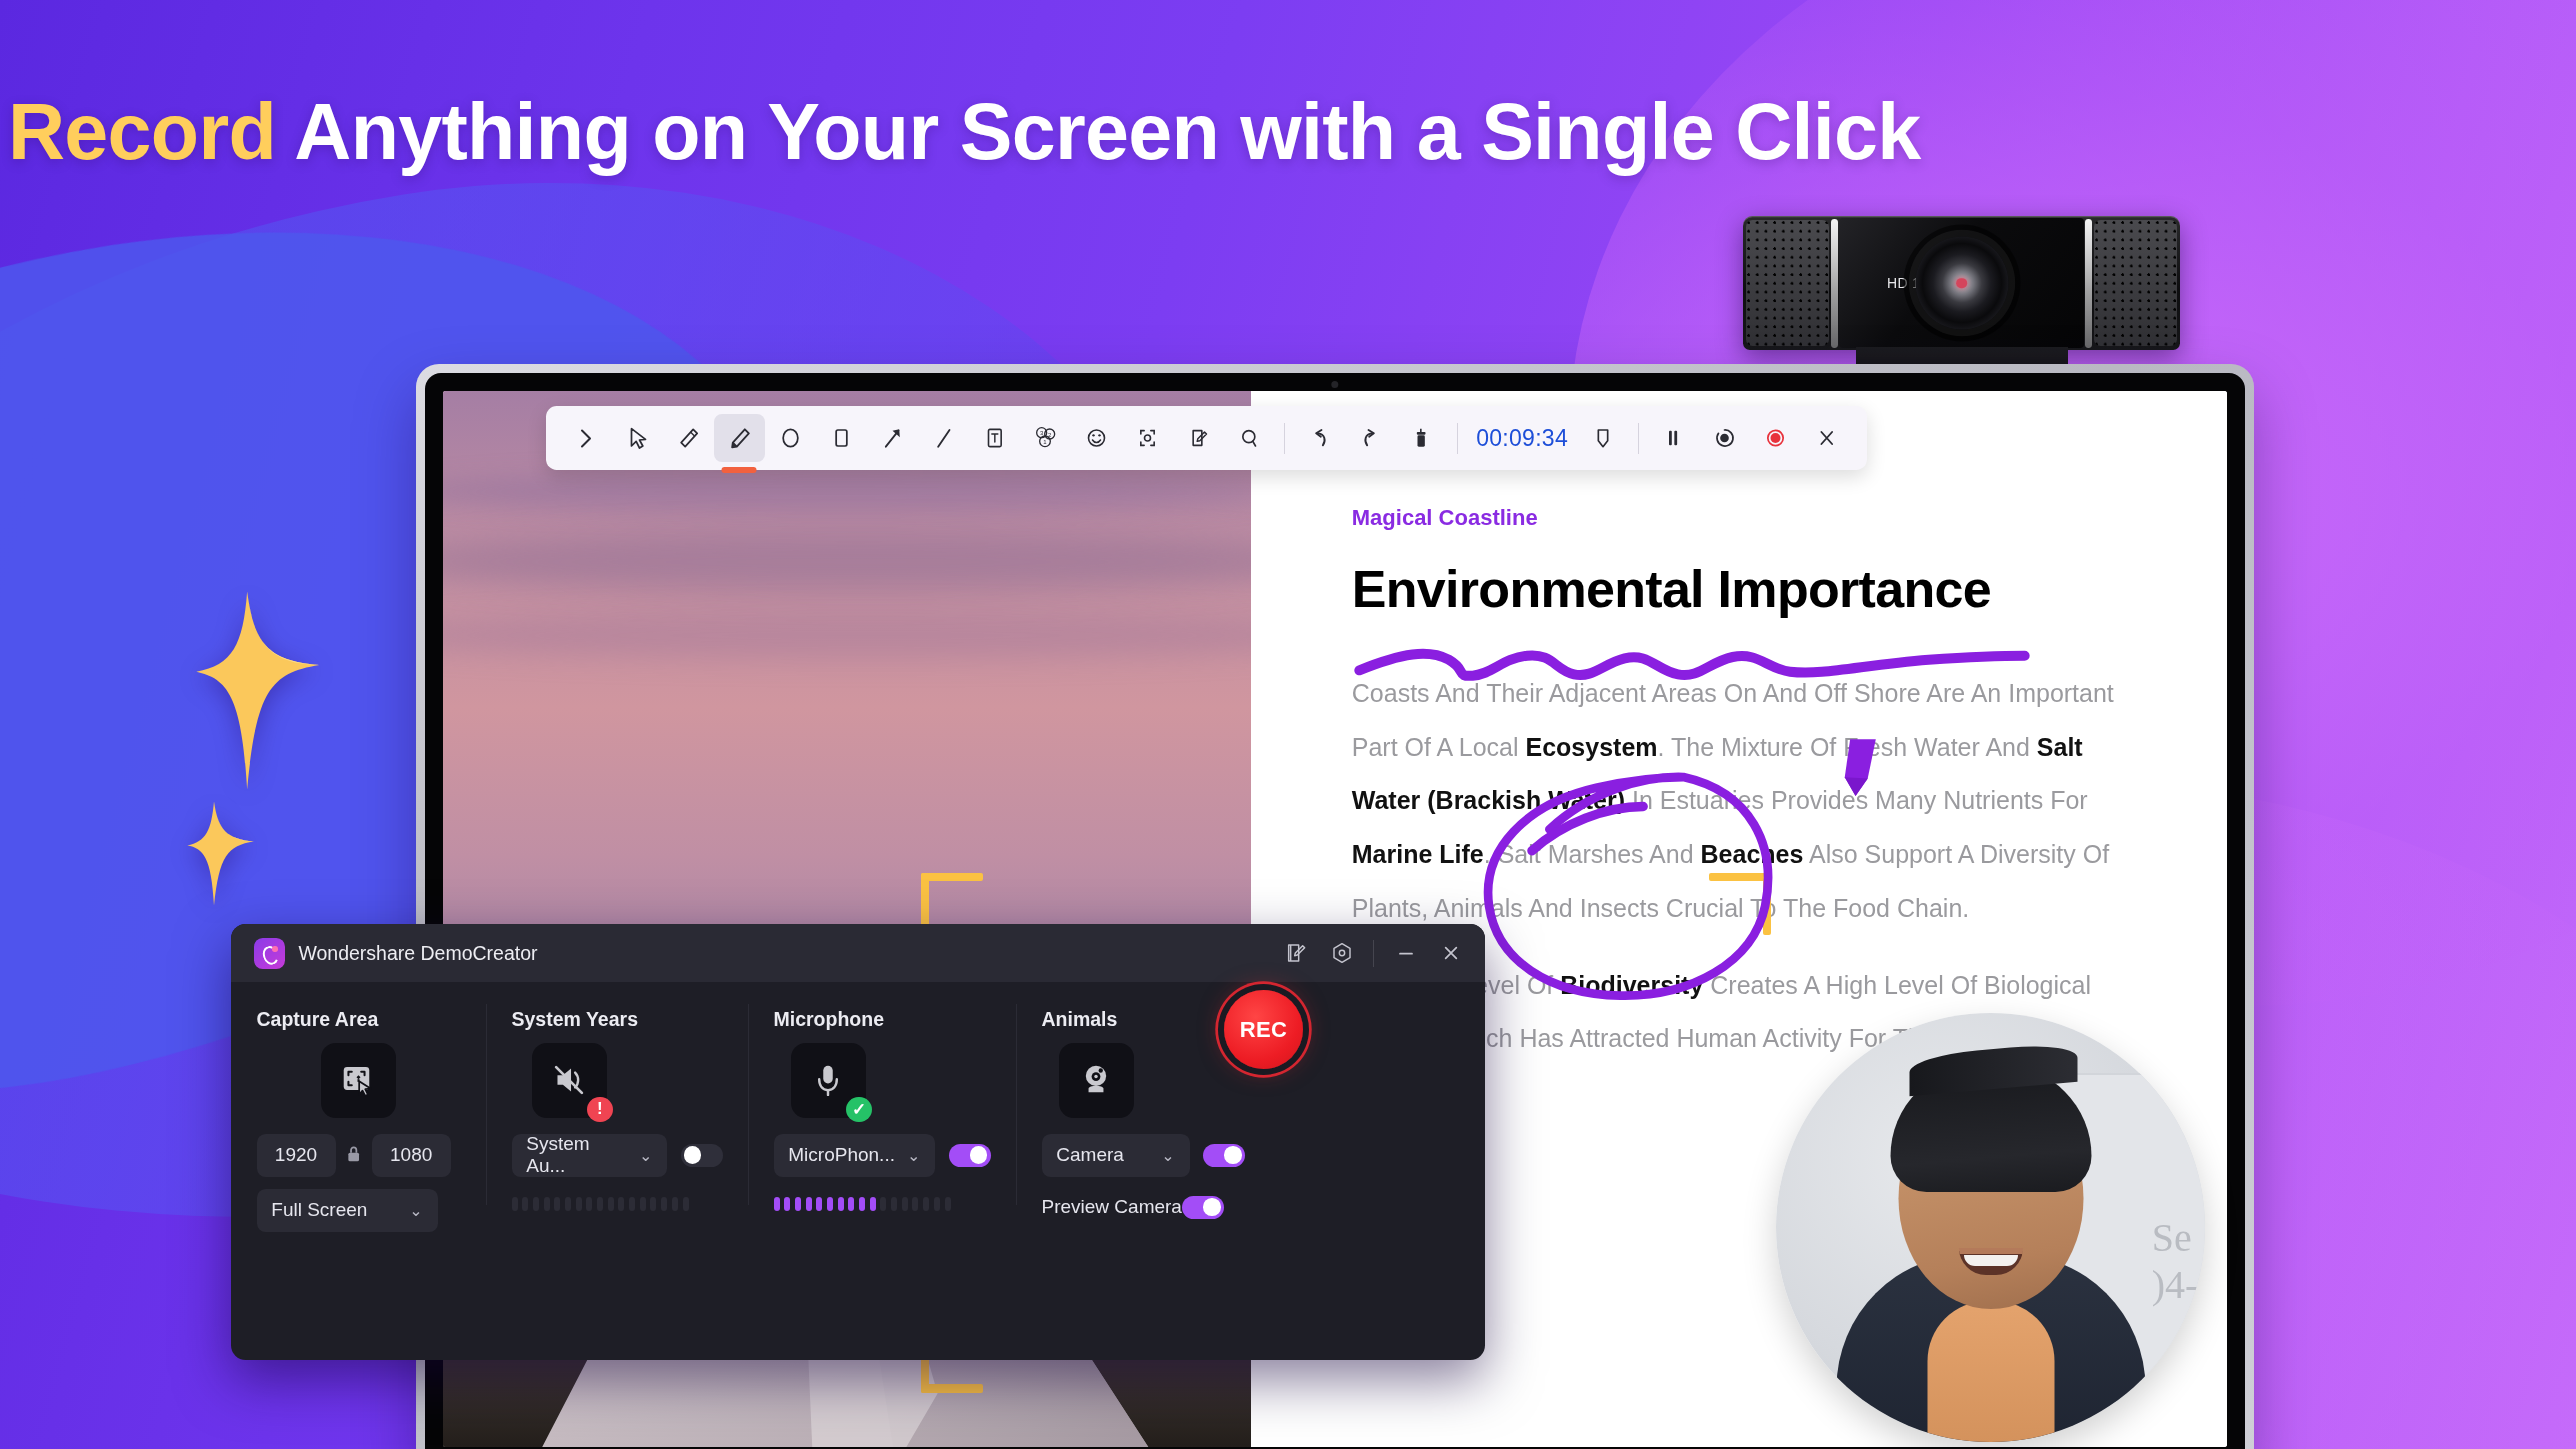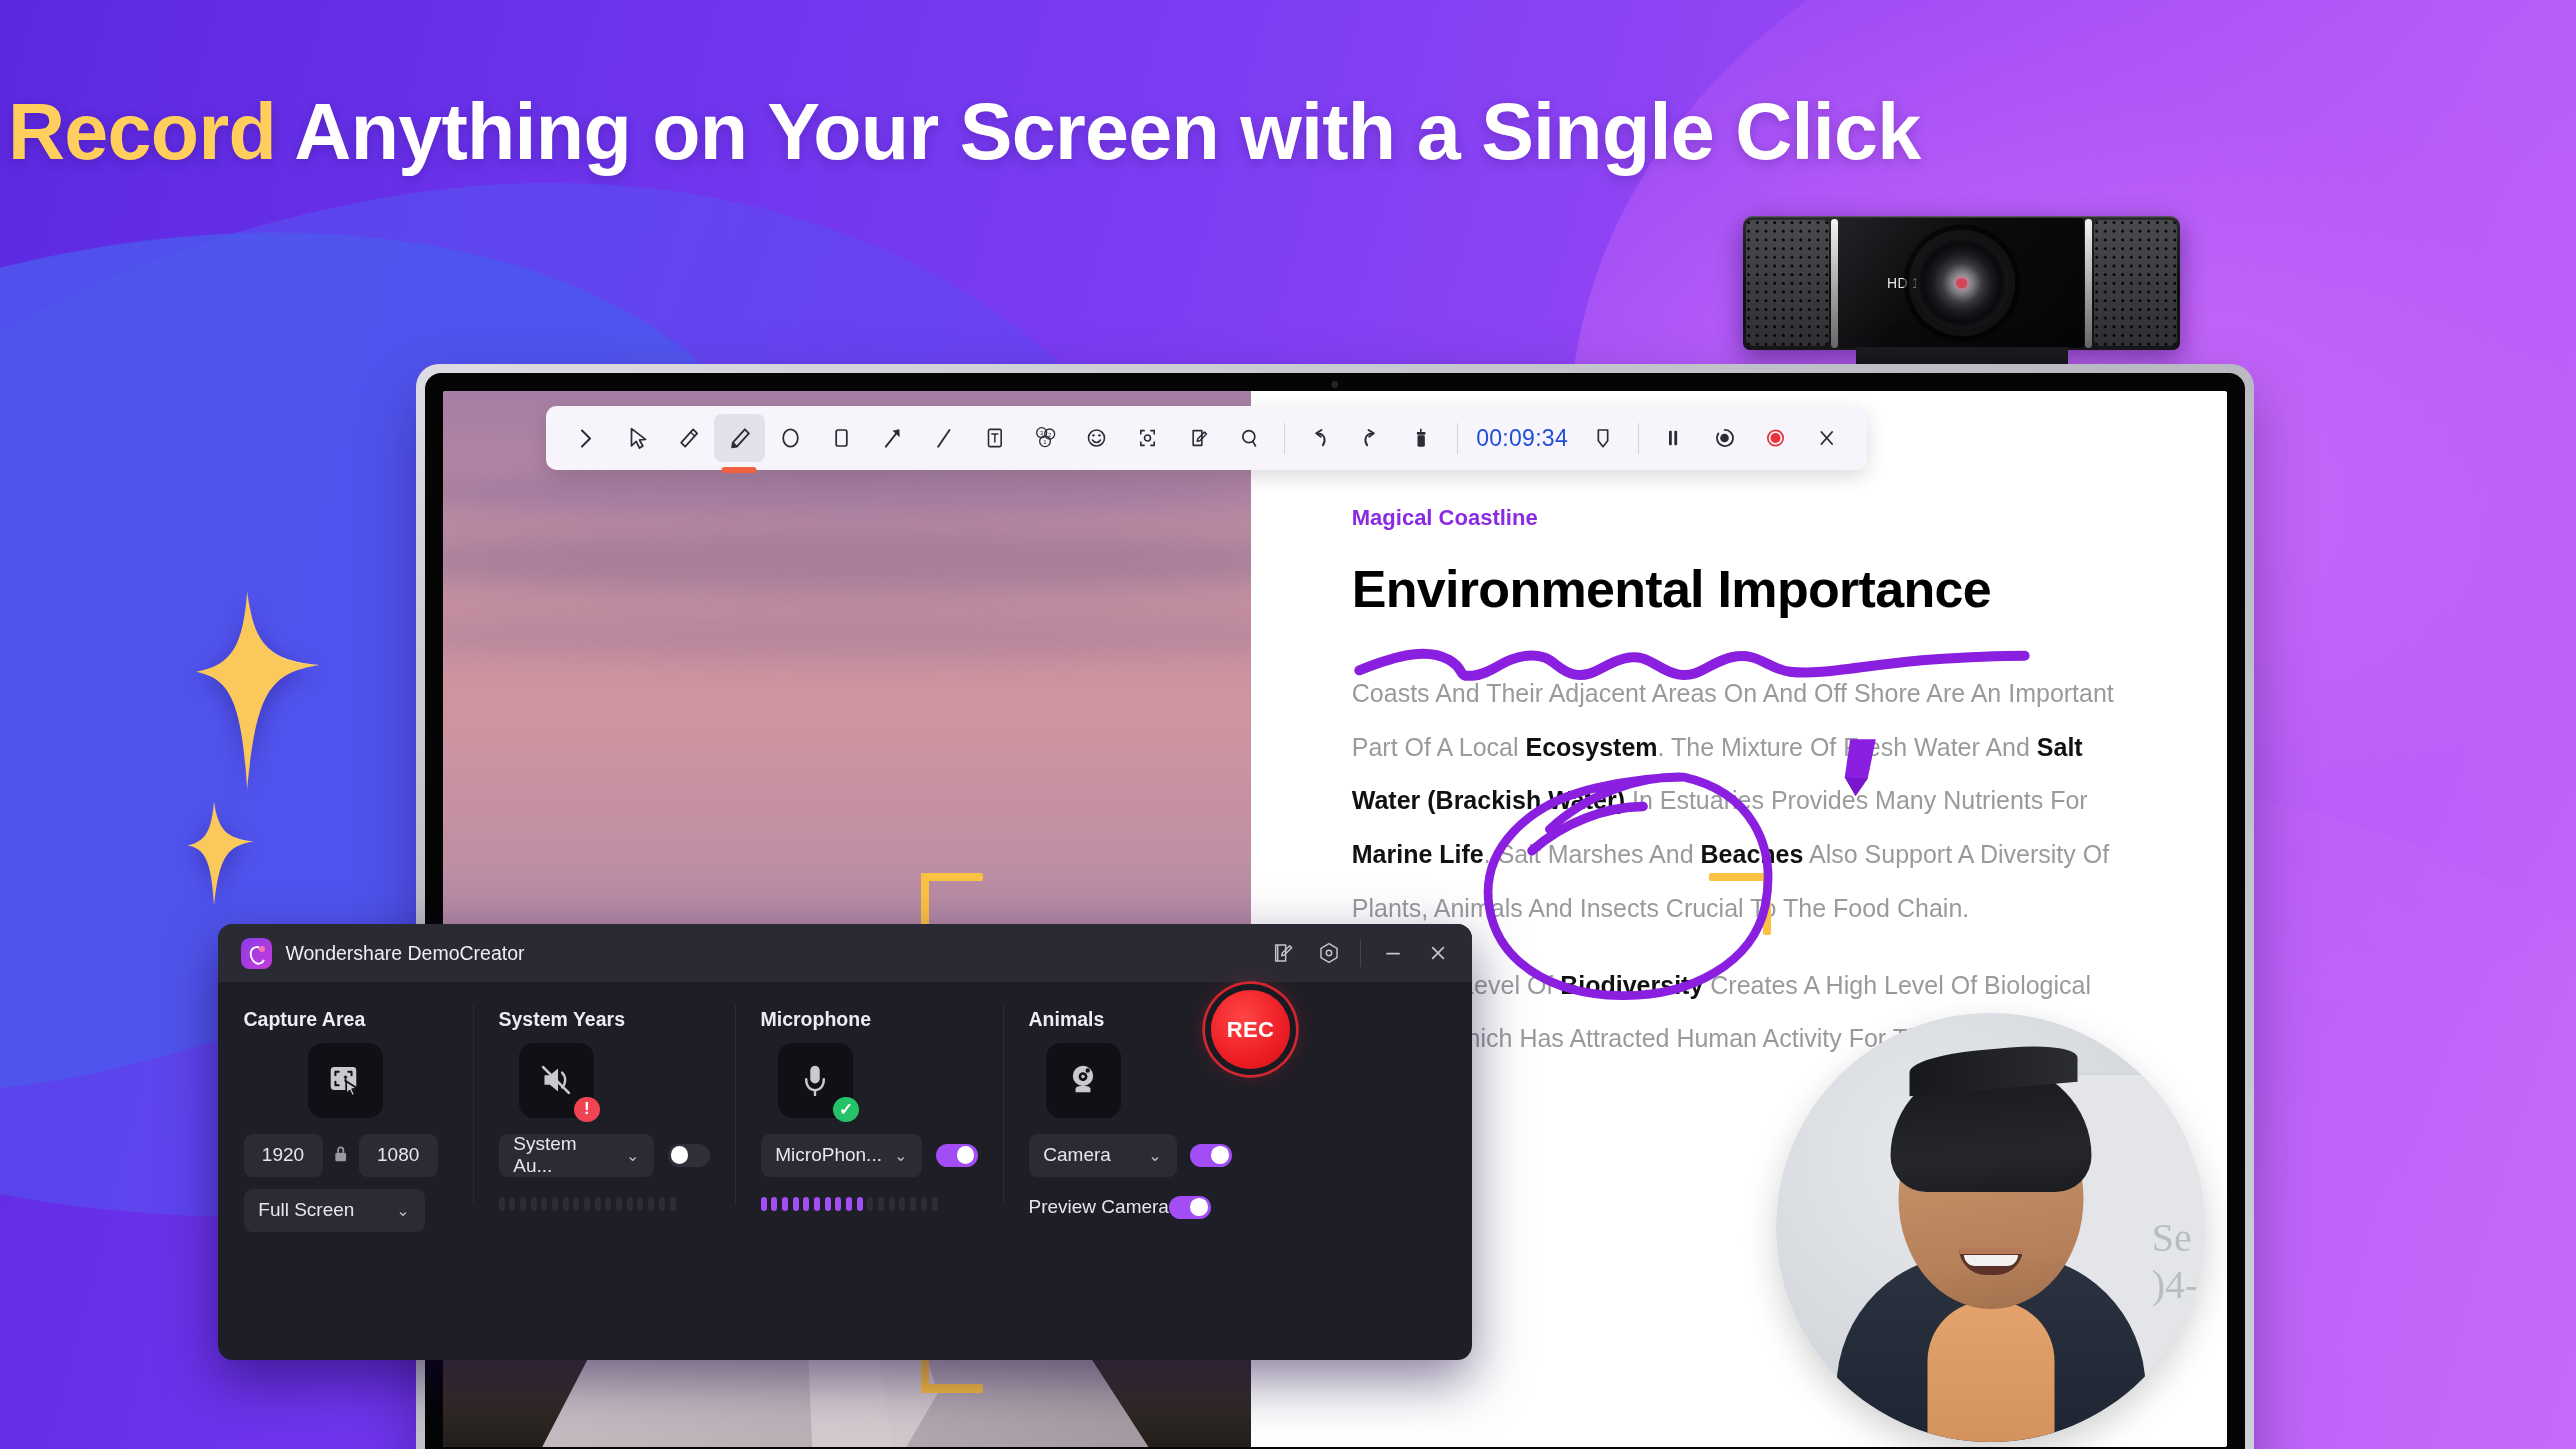--- a/index.html
+++ b/index.html
@@ -231,21 +231,21 @@
   }
   #pres-mouth{
     position:absolute; left:50%; transform:translateX(-50%); top:235px;
     width:64px; height:27px; border-radius:0 0 40px 40px;
     background:#5c3328; border-top:6px solid #b47a5a;
   }
   #pres-mouth::after{ content:""; position:absolute; left:5.4px; top:1.3px; width:54px; height:10.7px; border-radius:0 0 27px 27px; background:#f3f1ef; }
 
   
   #panel{
-    position:absolute; left:218px; top:924px; width:1254px; height:436px;
+    position:absolute; left:231px; top:924px; width:1254px; height:436px;
     background:#1E1E26; border-radius:14.8px;
     box-shadow:0 20px 54px rgba(20,0,60,.5);
     z-index:40; overflow:hidden;
   }
   #panel-titlebar{
     height:58px; display:flex; align-items:center; padding:0 20px 0 23px;
     background:#2A2A34;
   }
   #panel-logo{
     width:31px; height:31px; border-radius:8.7px;

